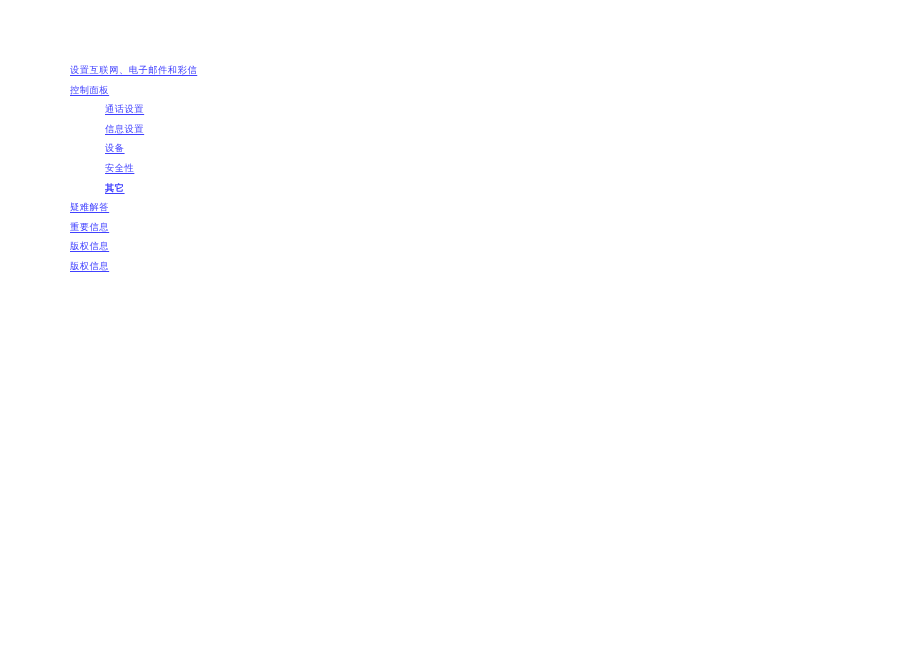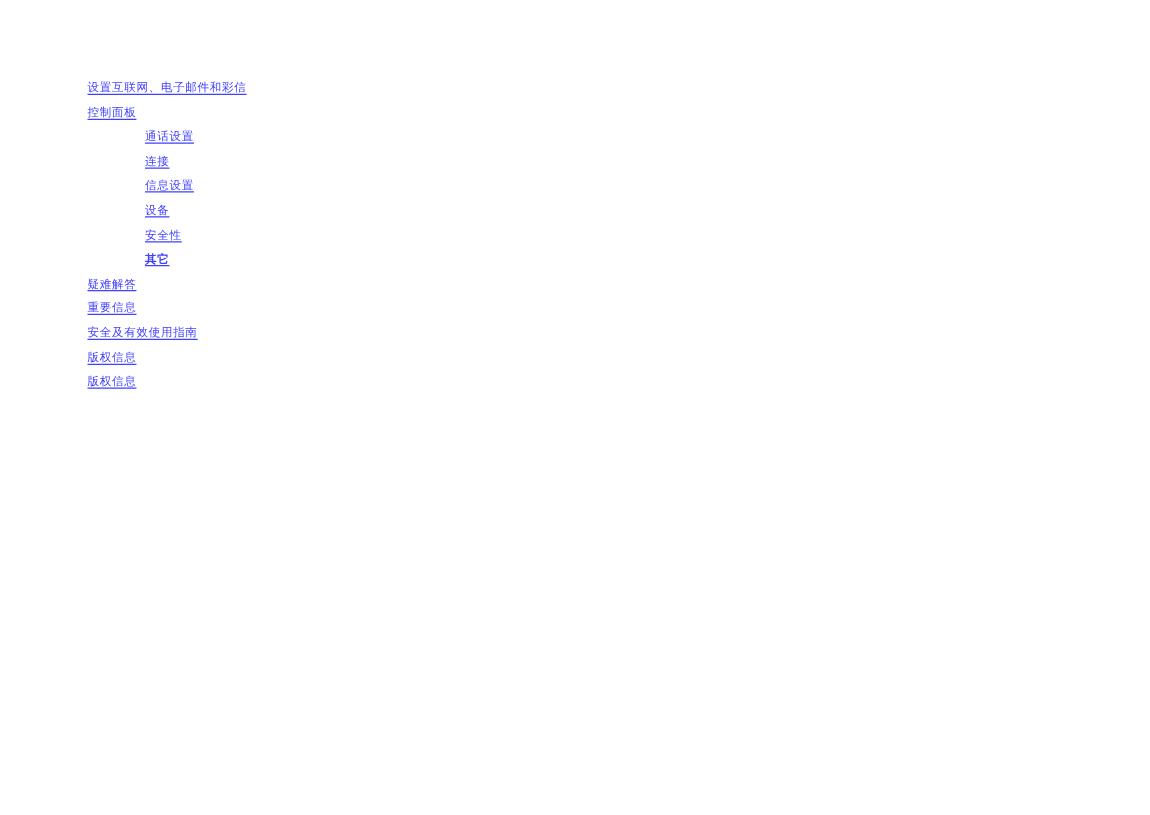--- a/index.html
+++ b/index.html
@@ -36,35 +36,33 @@
     color: #4040ff;
     text-decoration: underline;
     text-decoration-color: #4040ff;
     text-underline-offset: 2px;
     font-size: 9.2px;
     line-height: 19.6px;
     letter-spacing: 0.6px;
     cursor: pointer;
   }
   .level-0 { margin-left: 0px; }
-  .level-1 { margin-left: 40px; }
+  .level-1 { margin-left: 29px; }
   .level-1 .toc-link { padding-left: 6px; }
 </style>
 </head>
 <body>
 
 <div id="page" style="background: rgb(255, 255, 255);">
   <div class="toc" id="toc-root">
       <div class="toc-entry level-0"><a class="toc-link" style="color: rgb(64, 64, 255); text-decoration-color: rgb(64, 64, 255);">设置互联网、电子邮件和彩信</a></div>
       <div class="toc-entry level-0"><a class="toc-link" style="color: rgb(64, 64, 255); text-decoration-color: rgb(64, 64, 255);">控制面板</a></div>
       <div class="toc-entry level-1"><a class="toc-link" style="color: rgb(64, 64, 255); text-decoration-color: rgb(64, 64, 255);">通话设置</a></div>
-      <div class="toc-entry level-1"><a class="toc-link" style="color: rgb(64, 64, 255); text-decoration-color: rgb(64, 64, 255);">连接</a></div>
       <div class="toc-entry level-1"><a class="toc-link" style="color: rgb(64, 64, 255); text-decoration-color: rgb(64, 64, 255);">信息设置</a></div>
       <div class="toc-entry level-1"><a class="toc-link" style="color: rgb(64, 64, 255); text-decoration-color: rgb(64, 64, 255);">设备</a></div>
       <div class="toc-entry level-1"><a class="toc-link" style="color: rgb(64, 64, 255); text-decoration-color: rgb(64, 64, 255);">安全性</a></div>
       <div class="toc-entry level-1"><a class="toc-link" style="color: rgb(64, 64, 255); text-decoration-color: rgb(64, 64, 255); font-weight: bold;">其它</a></div>
       <div class="toc-entry level-0"><a class="toc-link" style="color: rgb(64, 64, 255); text-decoration-color: rgb(64, 64, 255);">疑难解答</a></div>
       <div class="toc-entry level-0"><a class="toc-link" style="color: rgb(64, 64, 255); text-decoration-color: rgb(64, 64, 255); font-family: Liberation Serif, serif;">重要信息</a></div>
-      <div class="toc-entry level-0"><a class="toc-link" style="color: rgb(64, 64, 255); text-decoration-color: rgb(64, 64, 255);">安全及有效使用指南</a></div>
       <div class="toc-entry level-0"><a class="toc-link" style="color: rgb(64, 64, 255); text-decoration-color: rgb(64, 64, 255);">版权信息</a></div>
       <div class="toc-entry level-0"><a class="toc-link" style="color: rgb(64, 64, 255); text-decoration-color: rgb(64, 64, 255);">版权信息</a></div>
     </div>
 </div>
 
 </body></html>

